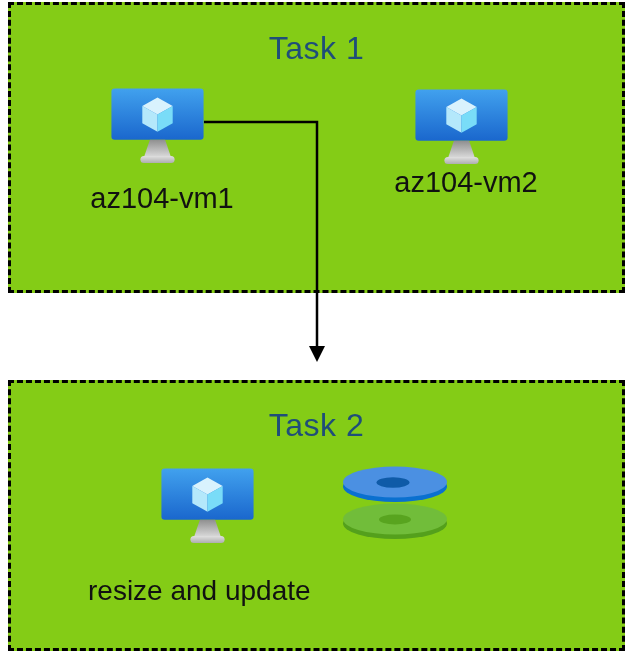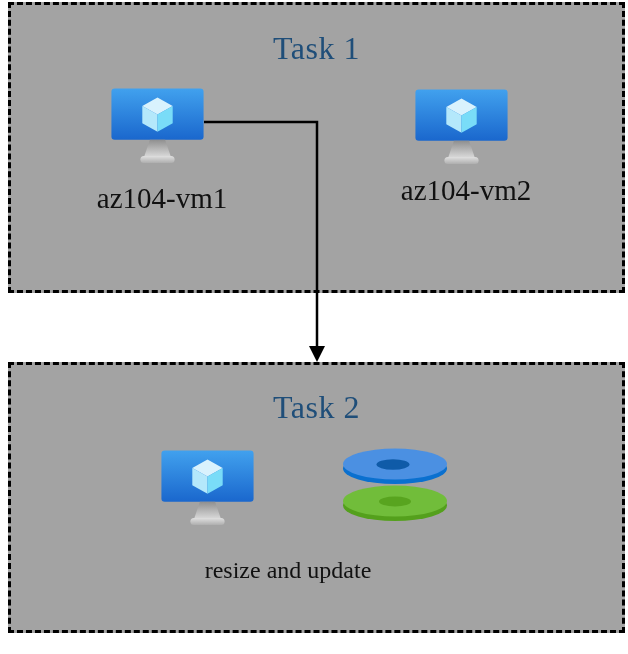--- a/index.html
+++ b/index.html
@@ -5,49 +5,47 @@
   html, body { margin: 0; padding: 0; }
   body {
     width: 628px; height: 654px;
     background: #ffffff;
     font-family: "Liberation Sans", sans-serif;
     position: relative;
     overflow: hidden;
   }
   .task-box {
     position: absolute;
-    background: #a3a3a3;
+    background: #84cc16;
     border: 3px dashed #000;
     box-sizing: border-box;
-    font-family: Liberation Serif, serif;
   }
   #task1-box { left: 8px; top: 2px;   width: 617px; height: 291px; }
-  #task2-box { left: 8px; top: 362px; width: 617px; height: 271px; }
+  #task2-box { left: 8px; top: 380px; width: 617px; height: 271px; }
   .box-title {
     position: absolute;
     left: 0; width: 100%;
     text-align: center;
     font-size: 32px;
     color: #1f4e79;
     letter-spacing: 0.5px;
   }
   #task1-box .box-title { top: 25px; }
   #task2-box .box-title { top: 24px; }
   .vm-icon-wrap { position: absolute; }
   .vm-label-block {
     position: absolute;
     text-align: center;
     font-size: 29px;
     line-height: 43px;
     color: #111111;
   }
   .caption {
     position: absolute;
-    text-align: center;
-    font-size: 24px;
+    font-size: 28px;
     color: #111111;
   }
   .arrow-overlay {
     position: absolute;
     left: 0; top: 0;
     width: 628px; height: 654px;
     pointer-events: none;
     z-index: 5;
   }
   svg { display: block; }
@@ -92,21 +90,21 @@
   <div class="vm-icon-wrap" style="left:403px; top:83px;">
     <svg width="95" height="78" viewBox="0 0 100 82">
       <rect x="1.5" y="1.5" width="97" height="54" rx="3.5" fill="url(#monGrad)"></rect>
       <polygon points="50,11 66,20 50,29 34,20" fill="#d9f2fd"></polygon>
       <polygon points="34,20 50,29 50,47 34,38" fill="#b4e8fb"></polygon>
       <polygon points="66,20 50,29 50,47 66,38" fill="#79dcf8"></polygon>
       <polygon points="42,55.5 58,55.5 64,73 36,73" fill="url(#standGrad)"></polygon>
       <rect x="32" y="72.5" width="36" height="7.5" rx="3.7" fill="url(#baseGrad)"></rect>
     </svg>
   </div>
-  <div class="vm-label-block" style="left:345px; top:164px; width:220px;text-align:center;">
+  <div class="vm-label-block" style="left:345px; top:156px; width:220px;text-align:center;">
     <div>az104-vm2</div>
   </div>
 </div>
 
 <div class="task-box" id="task2-box">
   <div class="box-title">Task 2</div>
 
   <div class="vm-icon-wrap" style="left:149px; top:84px;">
     <svg width="95" height="78" viewBox="0 0 100 82">
       <rect x="1.5" y="1.5" width="97" height="54" rx="3.5" fill="url(#monGrad)"></rect>

